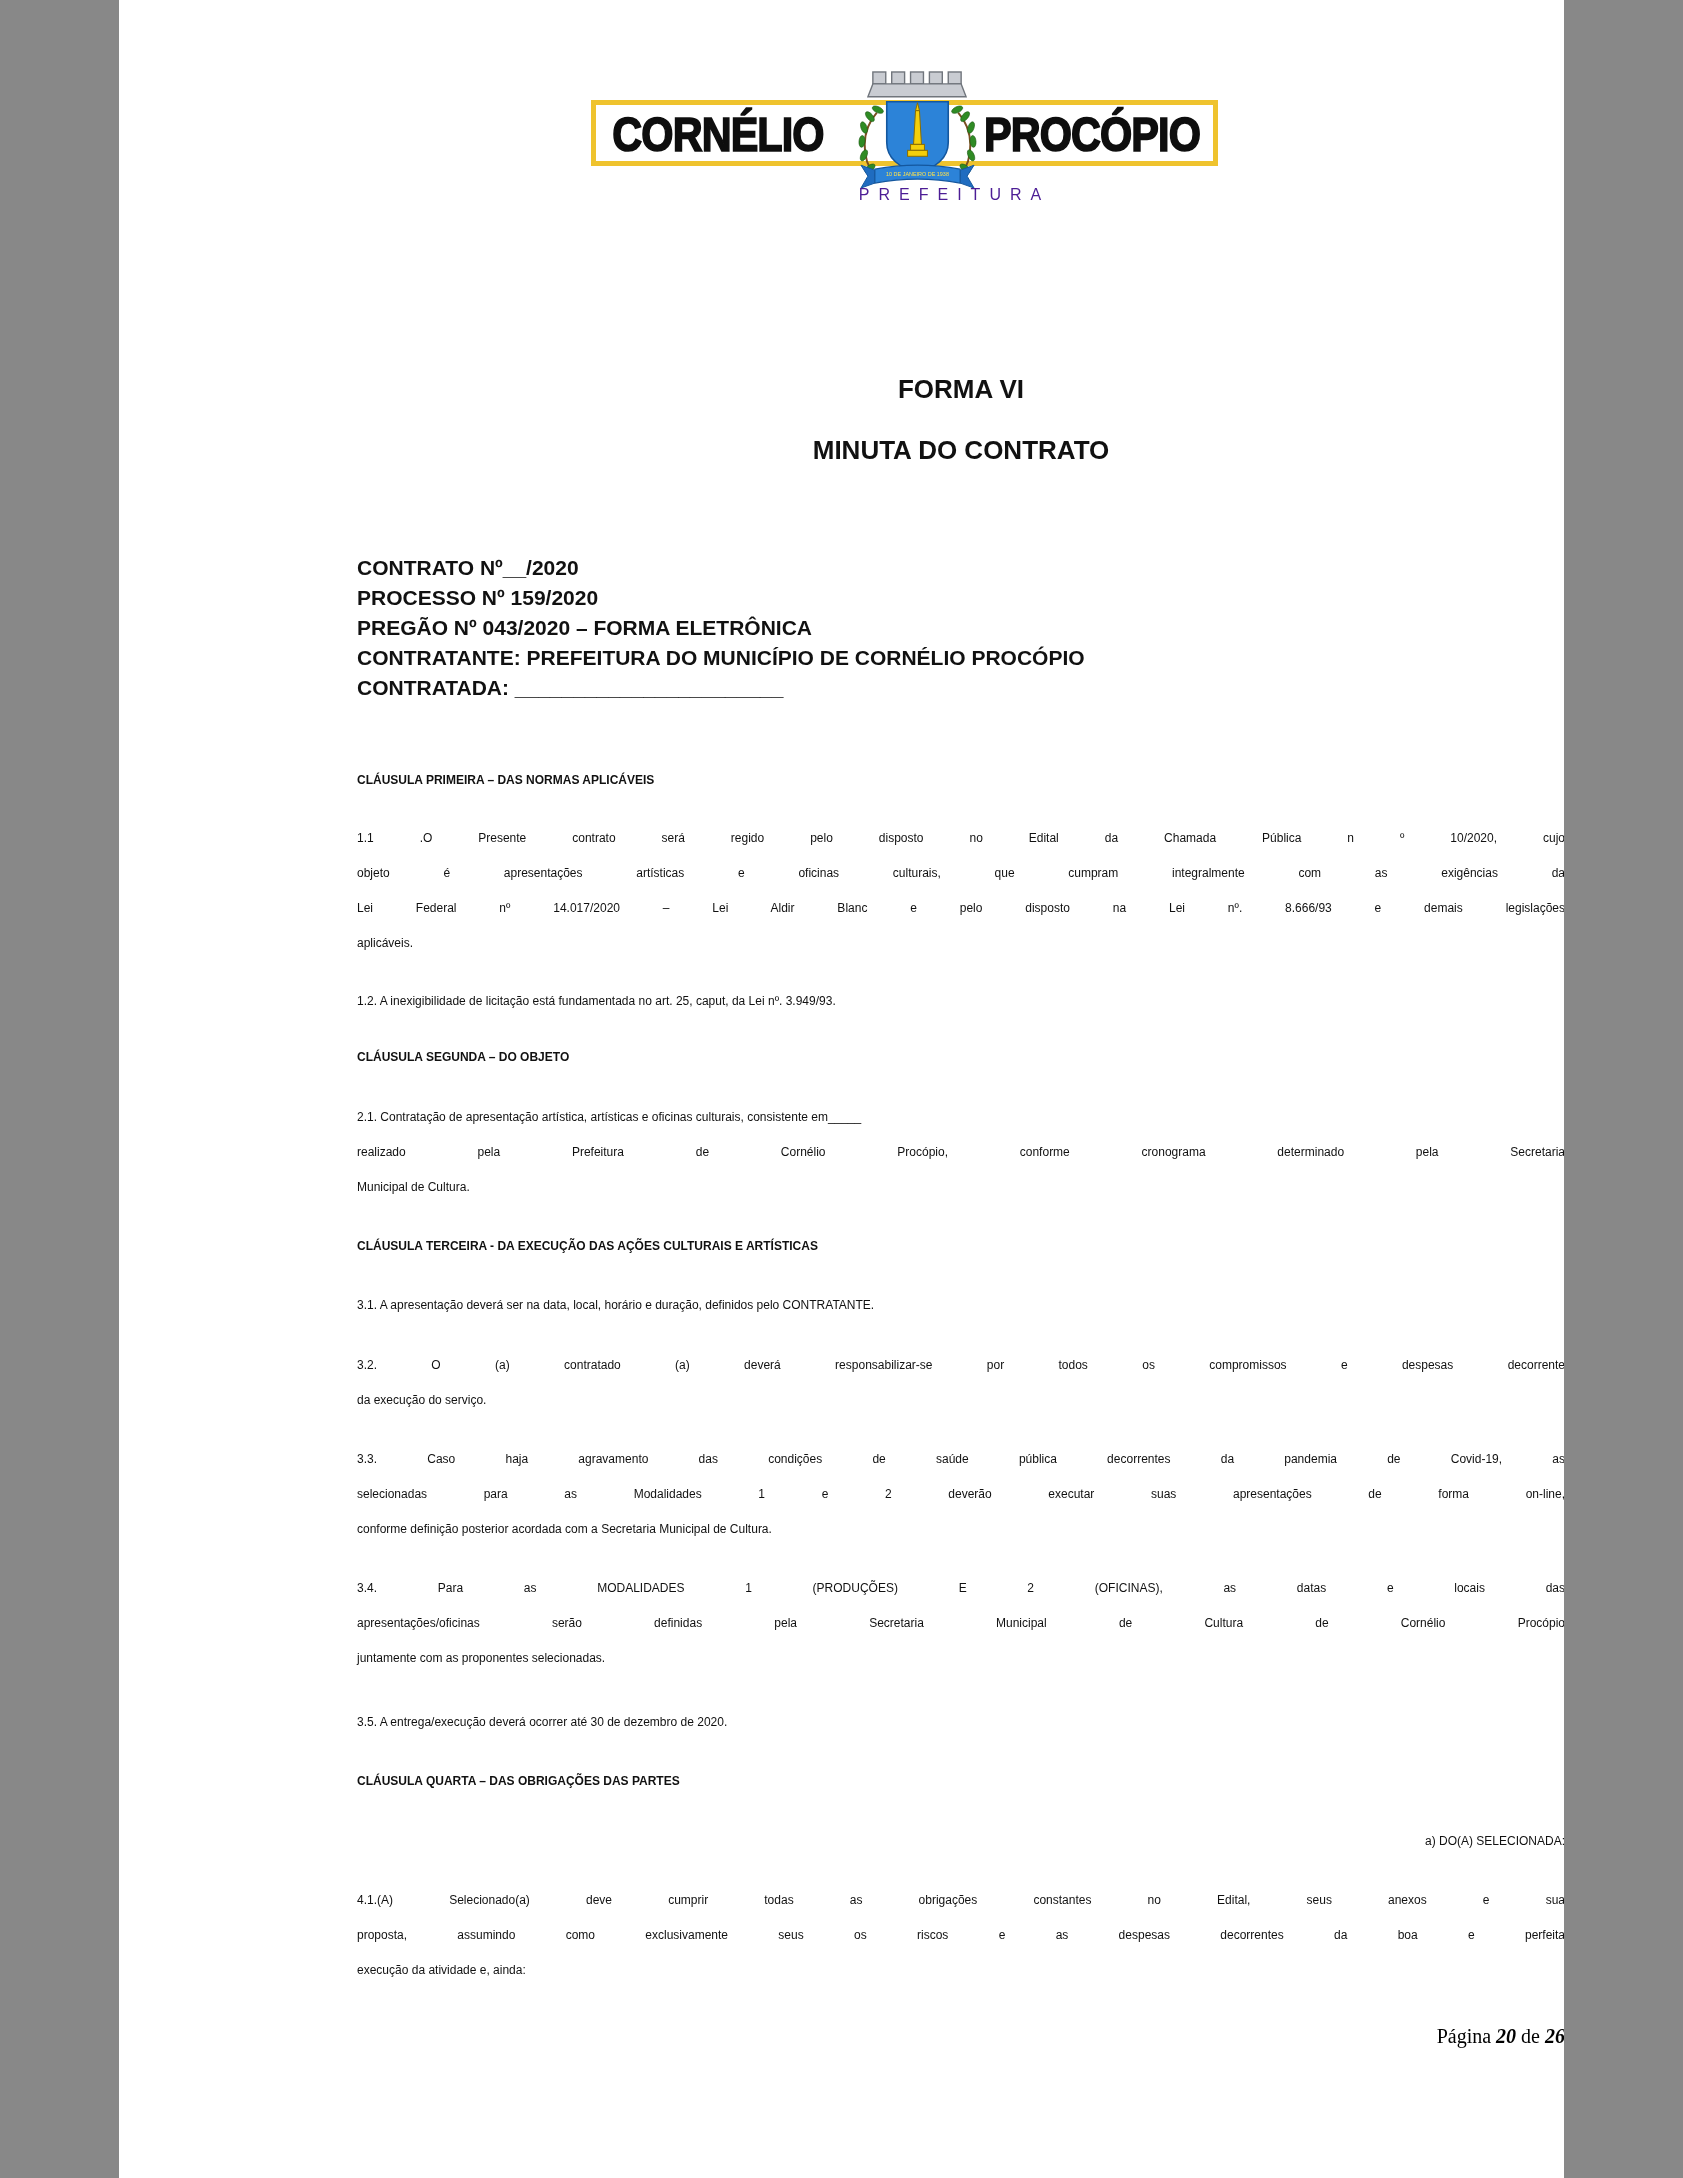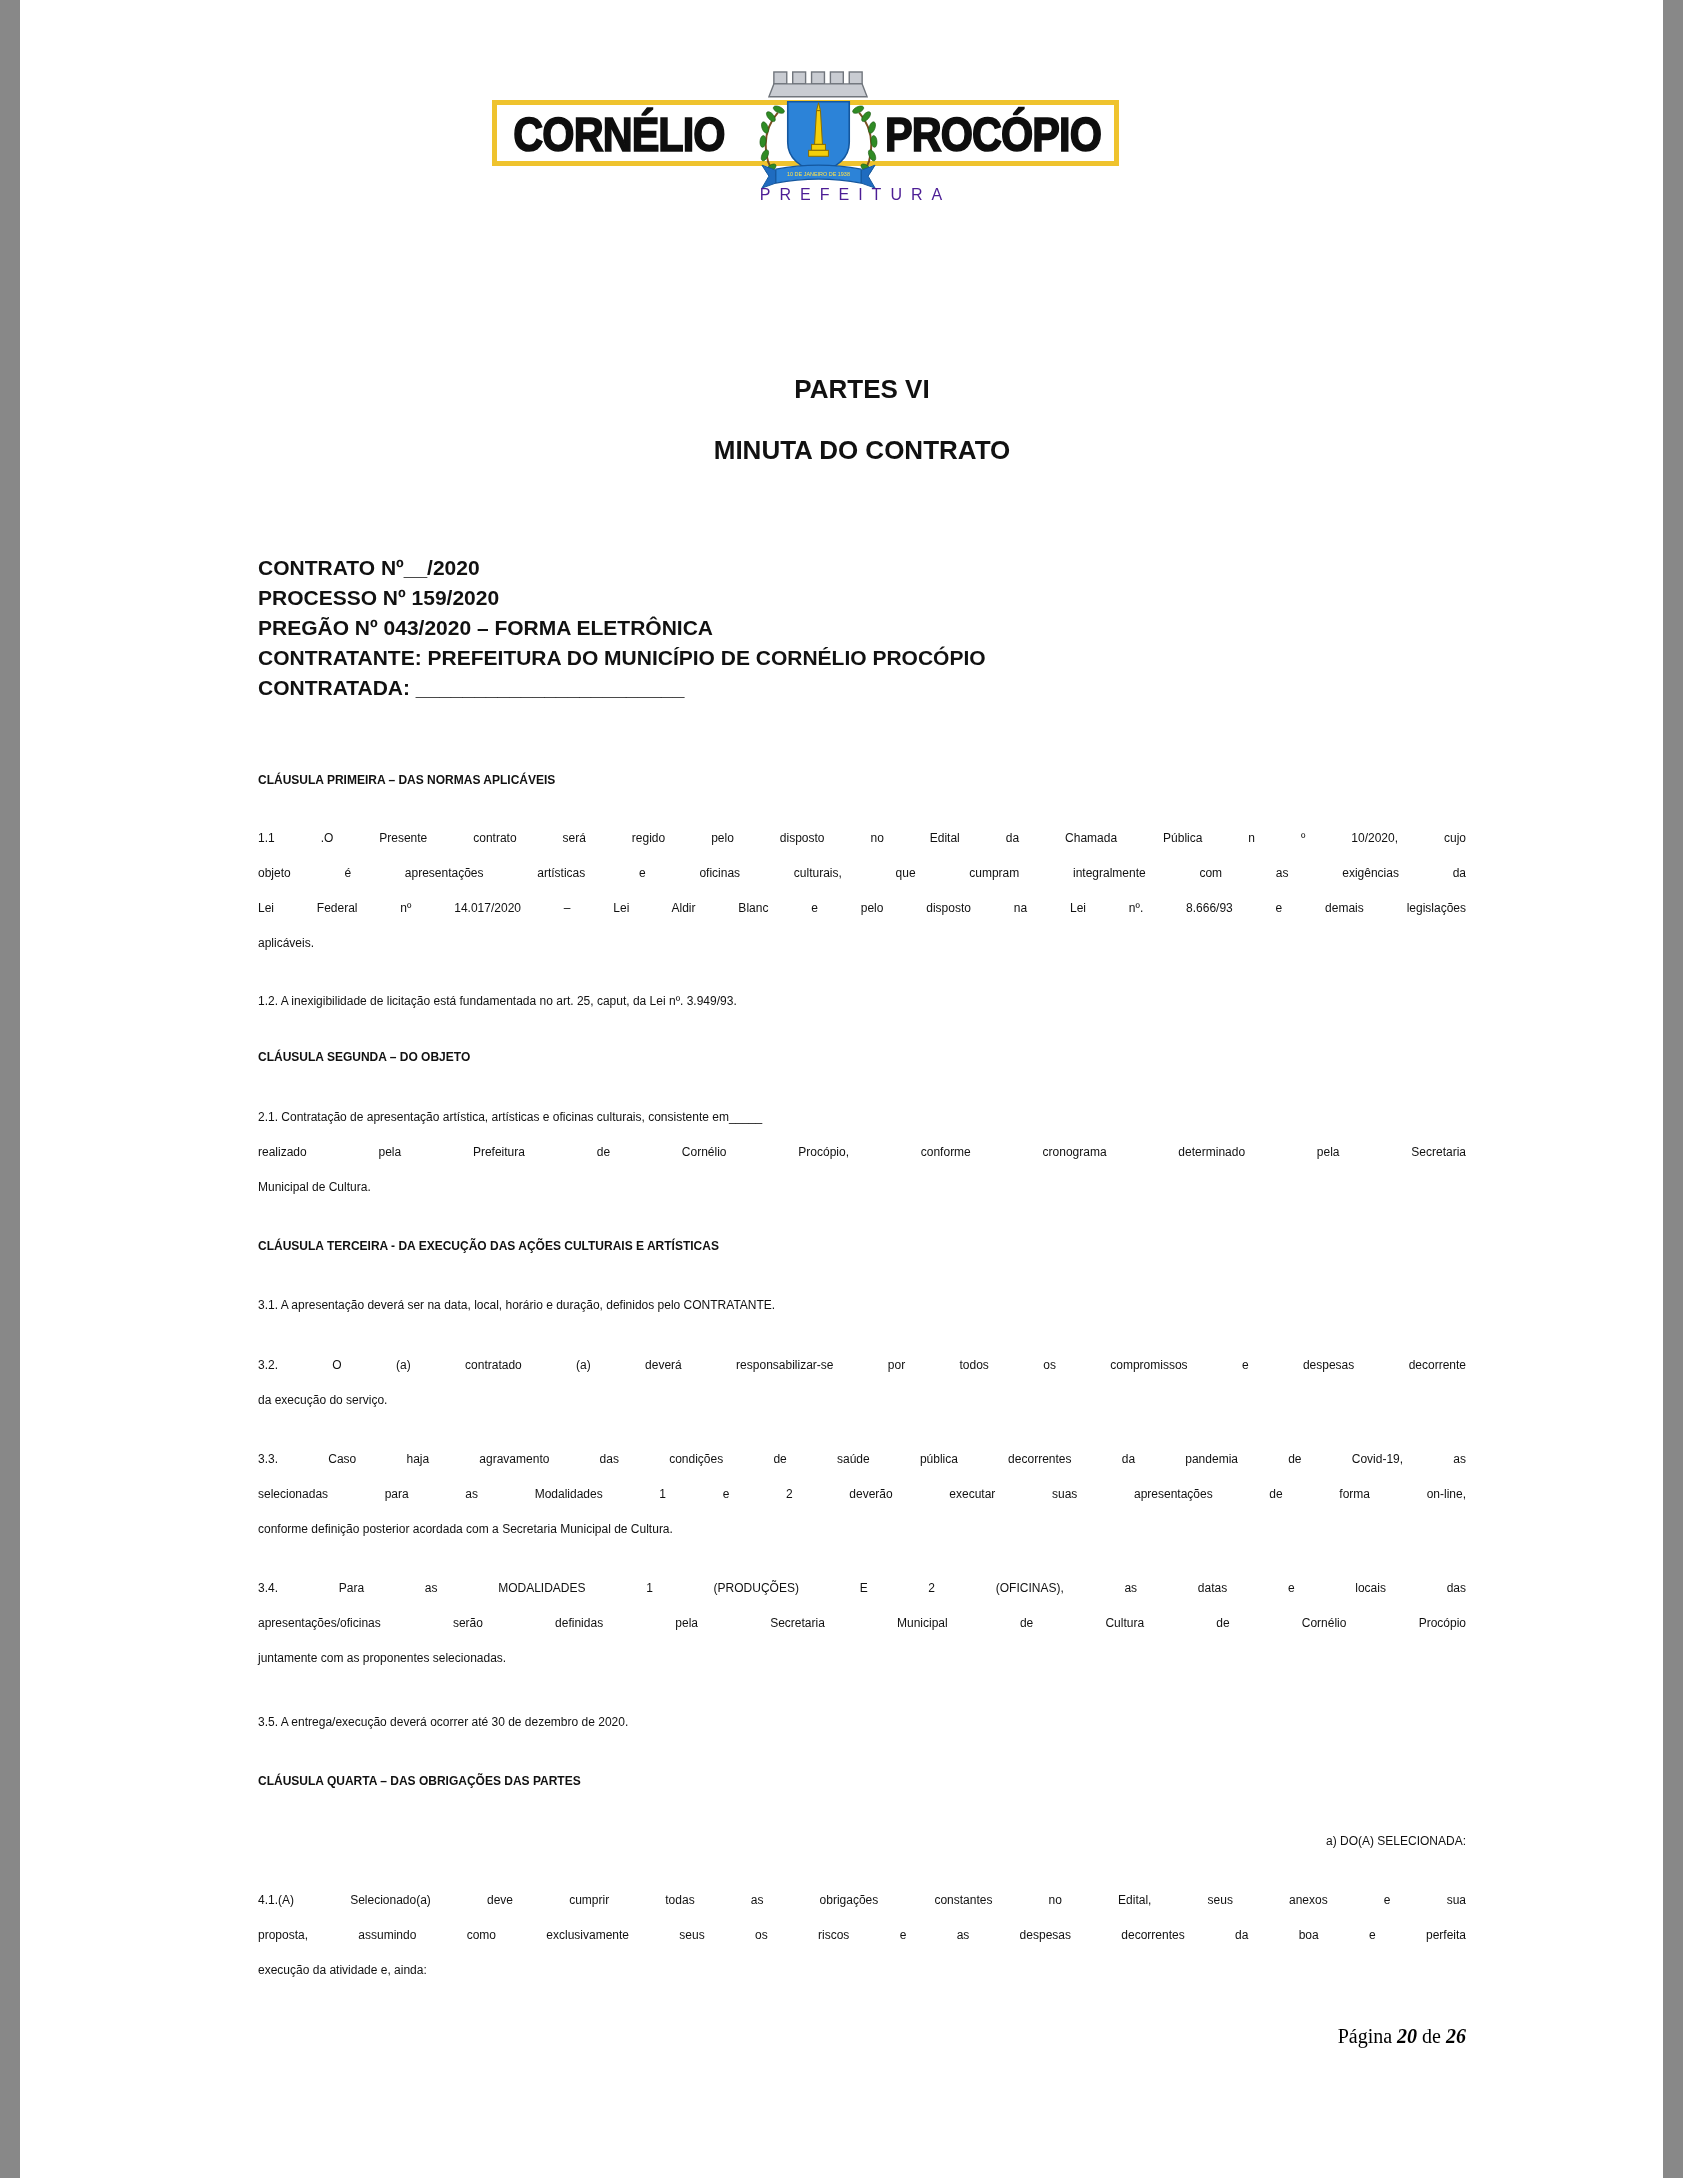--- a/index.html
+++ b/index.html
@@ -1,17 +1,17 @@
 <!DOCTYPE html>
 <html lang="pt"><head>
 <meta charset="utf-8">
 <style>
   html,body { margin:0; padding:0; background:#888; }
   .page {
-    position:relative; width:1643px; height:2178px; margin:0 auto;
+    position:relative; width:1445px; height:2178px; margin:0 auto;
     background:#ffffff; font-family:"Liberation Sans", sans-serif; color:#111;
     overflow:hidden;
   }
 
   
   .logo-box {
     position:absolute; left:472px; top:100px; width:627px; height:66px;
     border:5px solid #EFC32E; box-sizing:border-box; background:#fff;
   }
   .logo-word {
@@ -105,21 +105,21 @@
         <path d="M32,102 L18,97 L25,108 L18,120 L32,115 z" fill="#1F6CC0" stroke="#14579E" stroke-width="1"></path>
         <path d="M118,102 L132,97 L125,108 L132,120 L118,115 z" fill="#1F6CC0" stroke="#14579E" stroke-width="1"></path>
         <path d="M32,101 Q75,93 118,101 L118,115 Q75,107 32,115 z" fill="#2C83D8" stroke="#14579E" stroke-width="1.2"></path>
         <text x="75" y="108" text-anchor="middle" font-size="5.5" fill="#FFE24A" font-family="Liberation Sans, sans-serif">10 DE JANEIRO DE 1938</text>
       </g>
     </svg>
 
     <div class="prefeitura">PREFEITURA</div>
   </div>
 
-  <div class="title" style="top:374px;">PARTES VI</div>
+  <div class="title" style="top:374px;">FORMA VI</div>
   <div class="title" style="top:435px;">MINUTA DO CONTRATO</div>
 
   <div class="contract" style="top:553px;">
     <div>CONTRATO Nº__/2020</div>
     <div>PROCESSO Nº 159/2020</div>
     <div>PREGÃO Nº 043/2020 – FORMA ELETRÔNICA</div>
     <div>CONTRATANTE: PREFEITURA DO MUNICÍPIO DE CORNÉLIO PROCÓPIO</div>
     <div>CONTRATADA: _______________________</div>
   </div>
 

